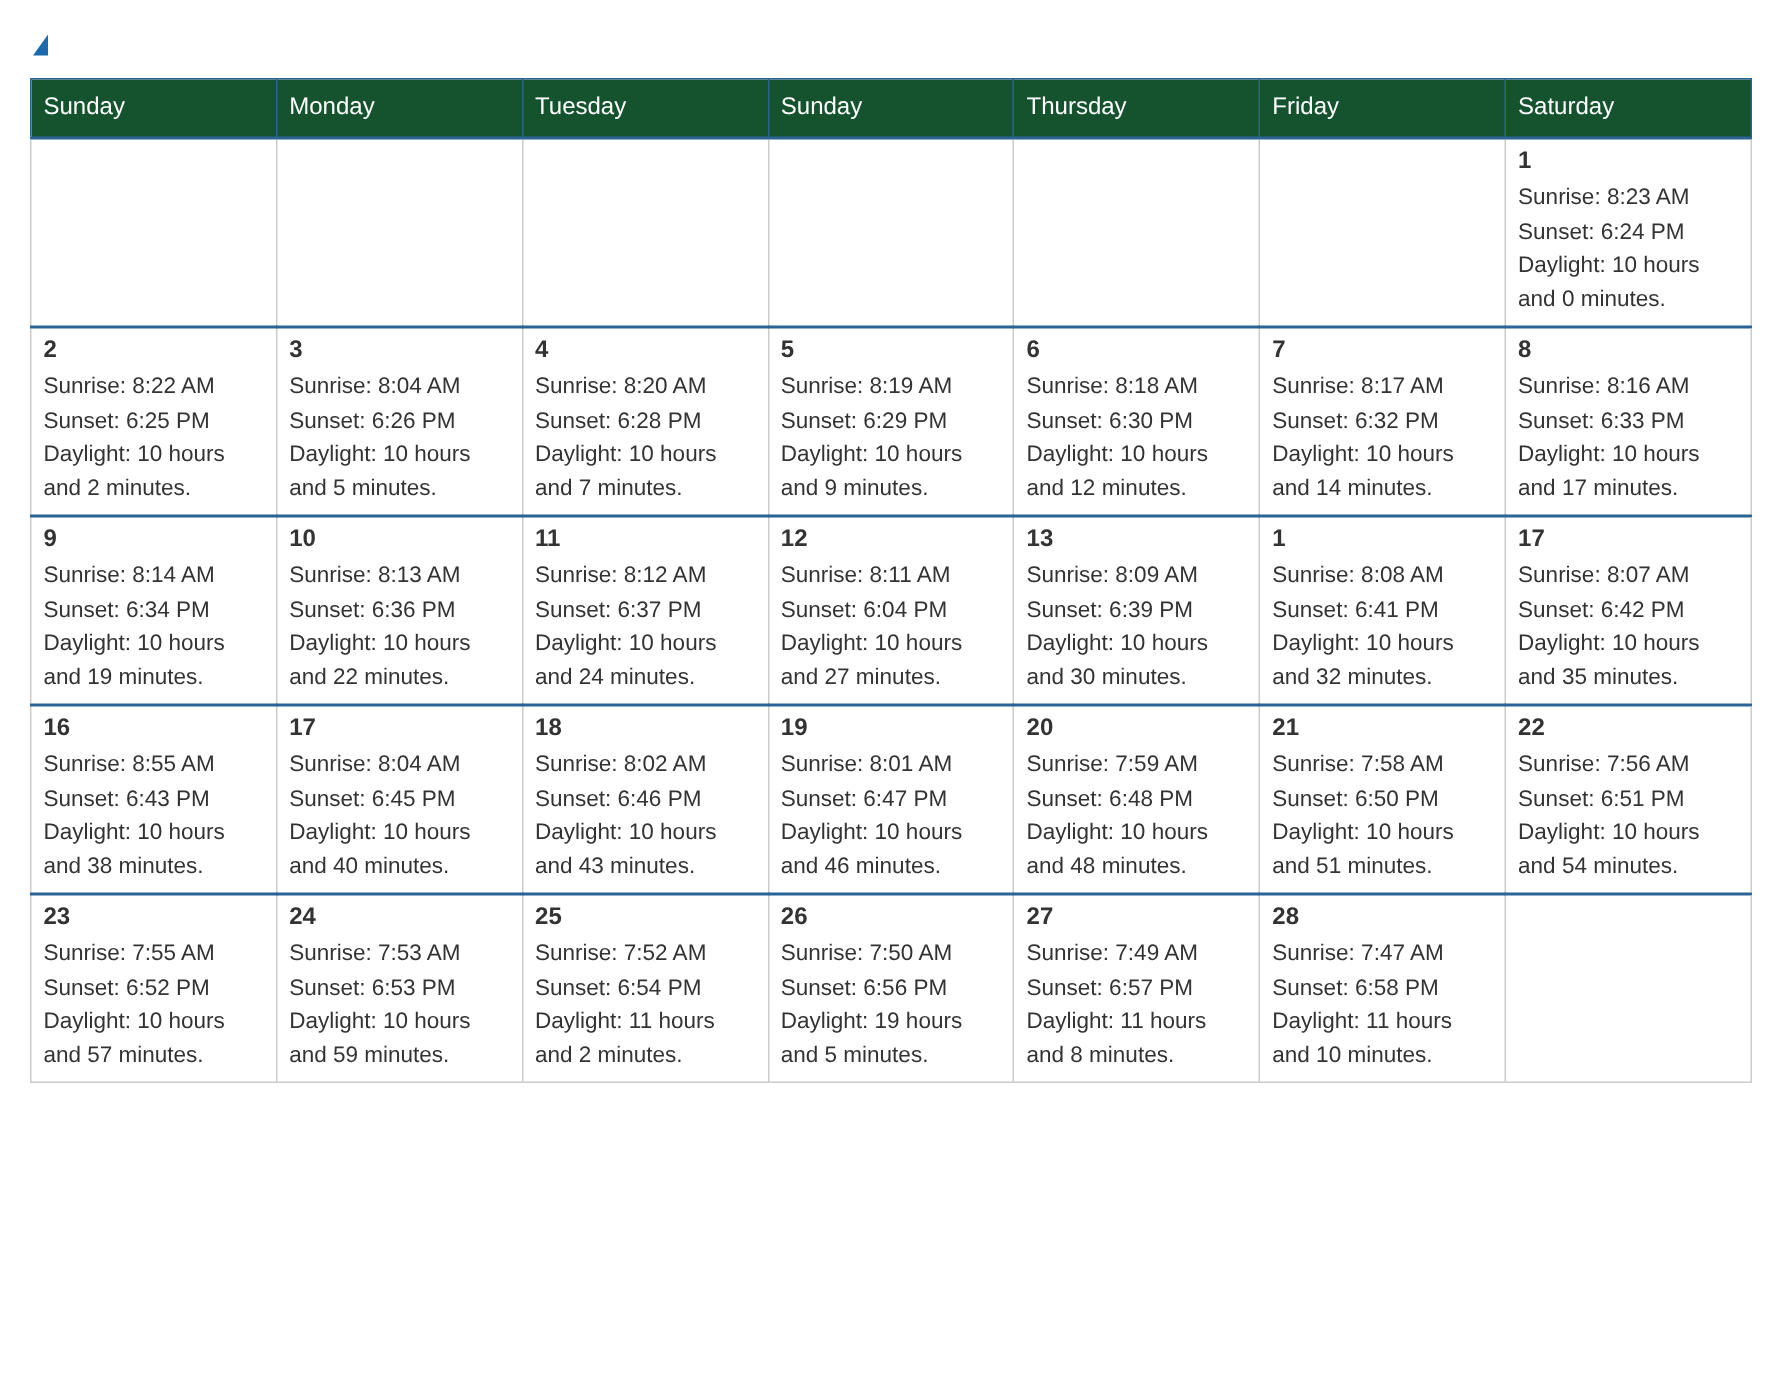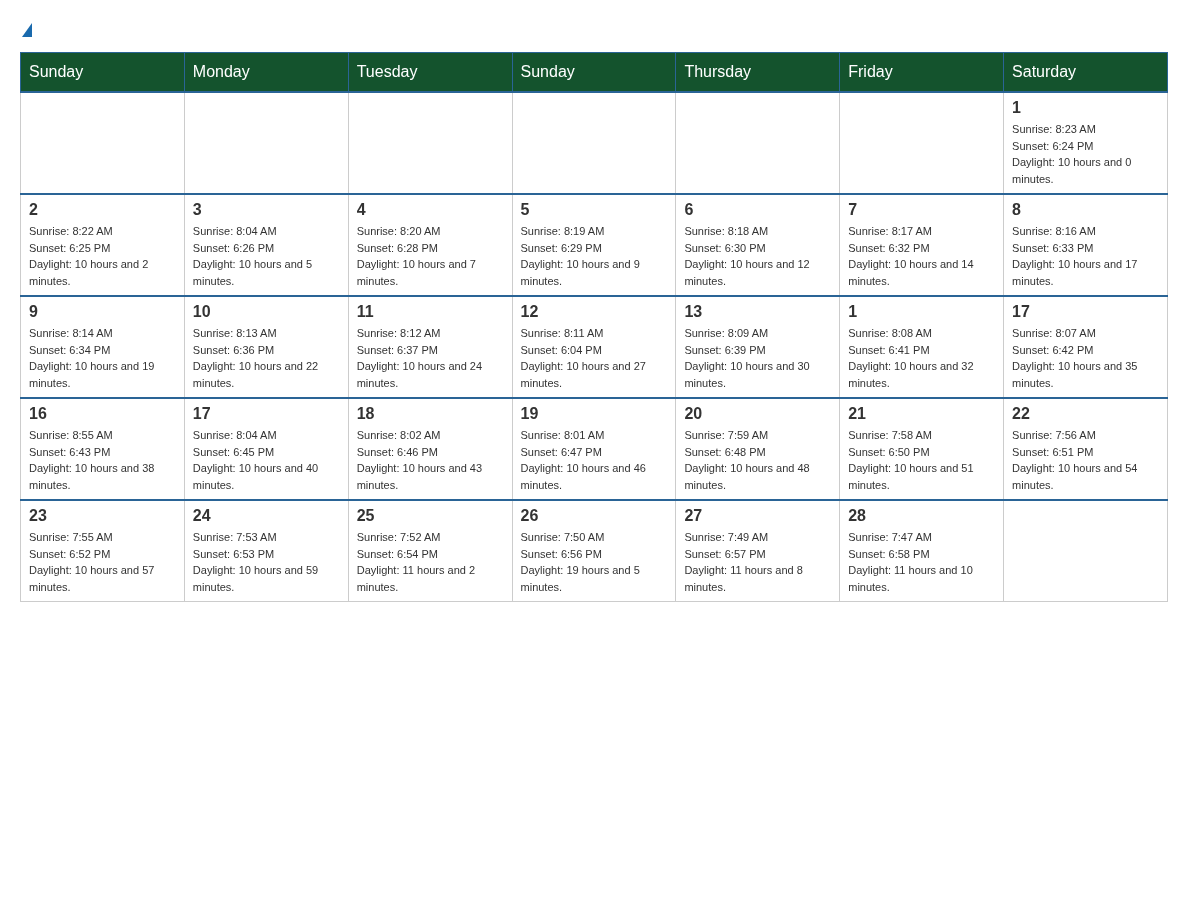--- a/index.html
+++ b/index.html
@@ -87,21 +87,21 @@
       border-bottom: 2px solid #2a6496;
     }
     .day-number {
       font-size: 16px;
       font-weight: bold;
       color: #333;
       margin-bottom: 4px;
       display: block;
     }
     .day-info {
-      font-size: 11px;
+      font-size: 15px;
       line-height: 1.5;
       color: #333;
     }
     .empty-cell {
       background: #f9f9f9;
     }
     .calendar tbody tr:last-child {
       border-bottom: 1px solid #ccc;
       padding-left: 32px;
     }

